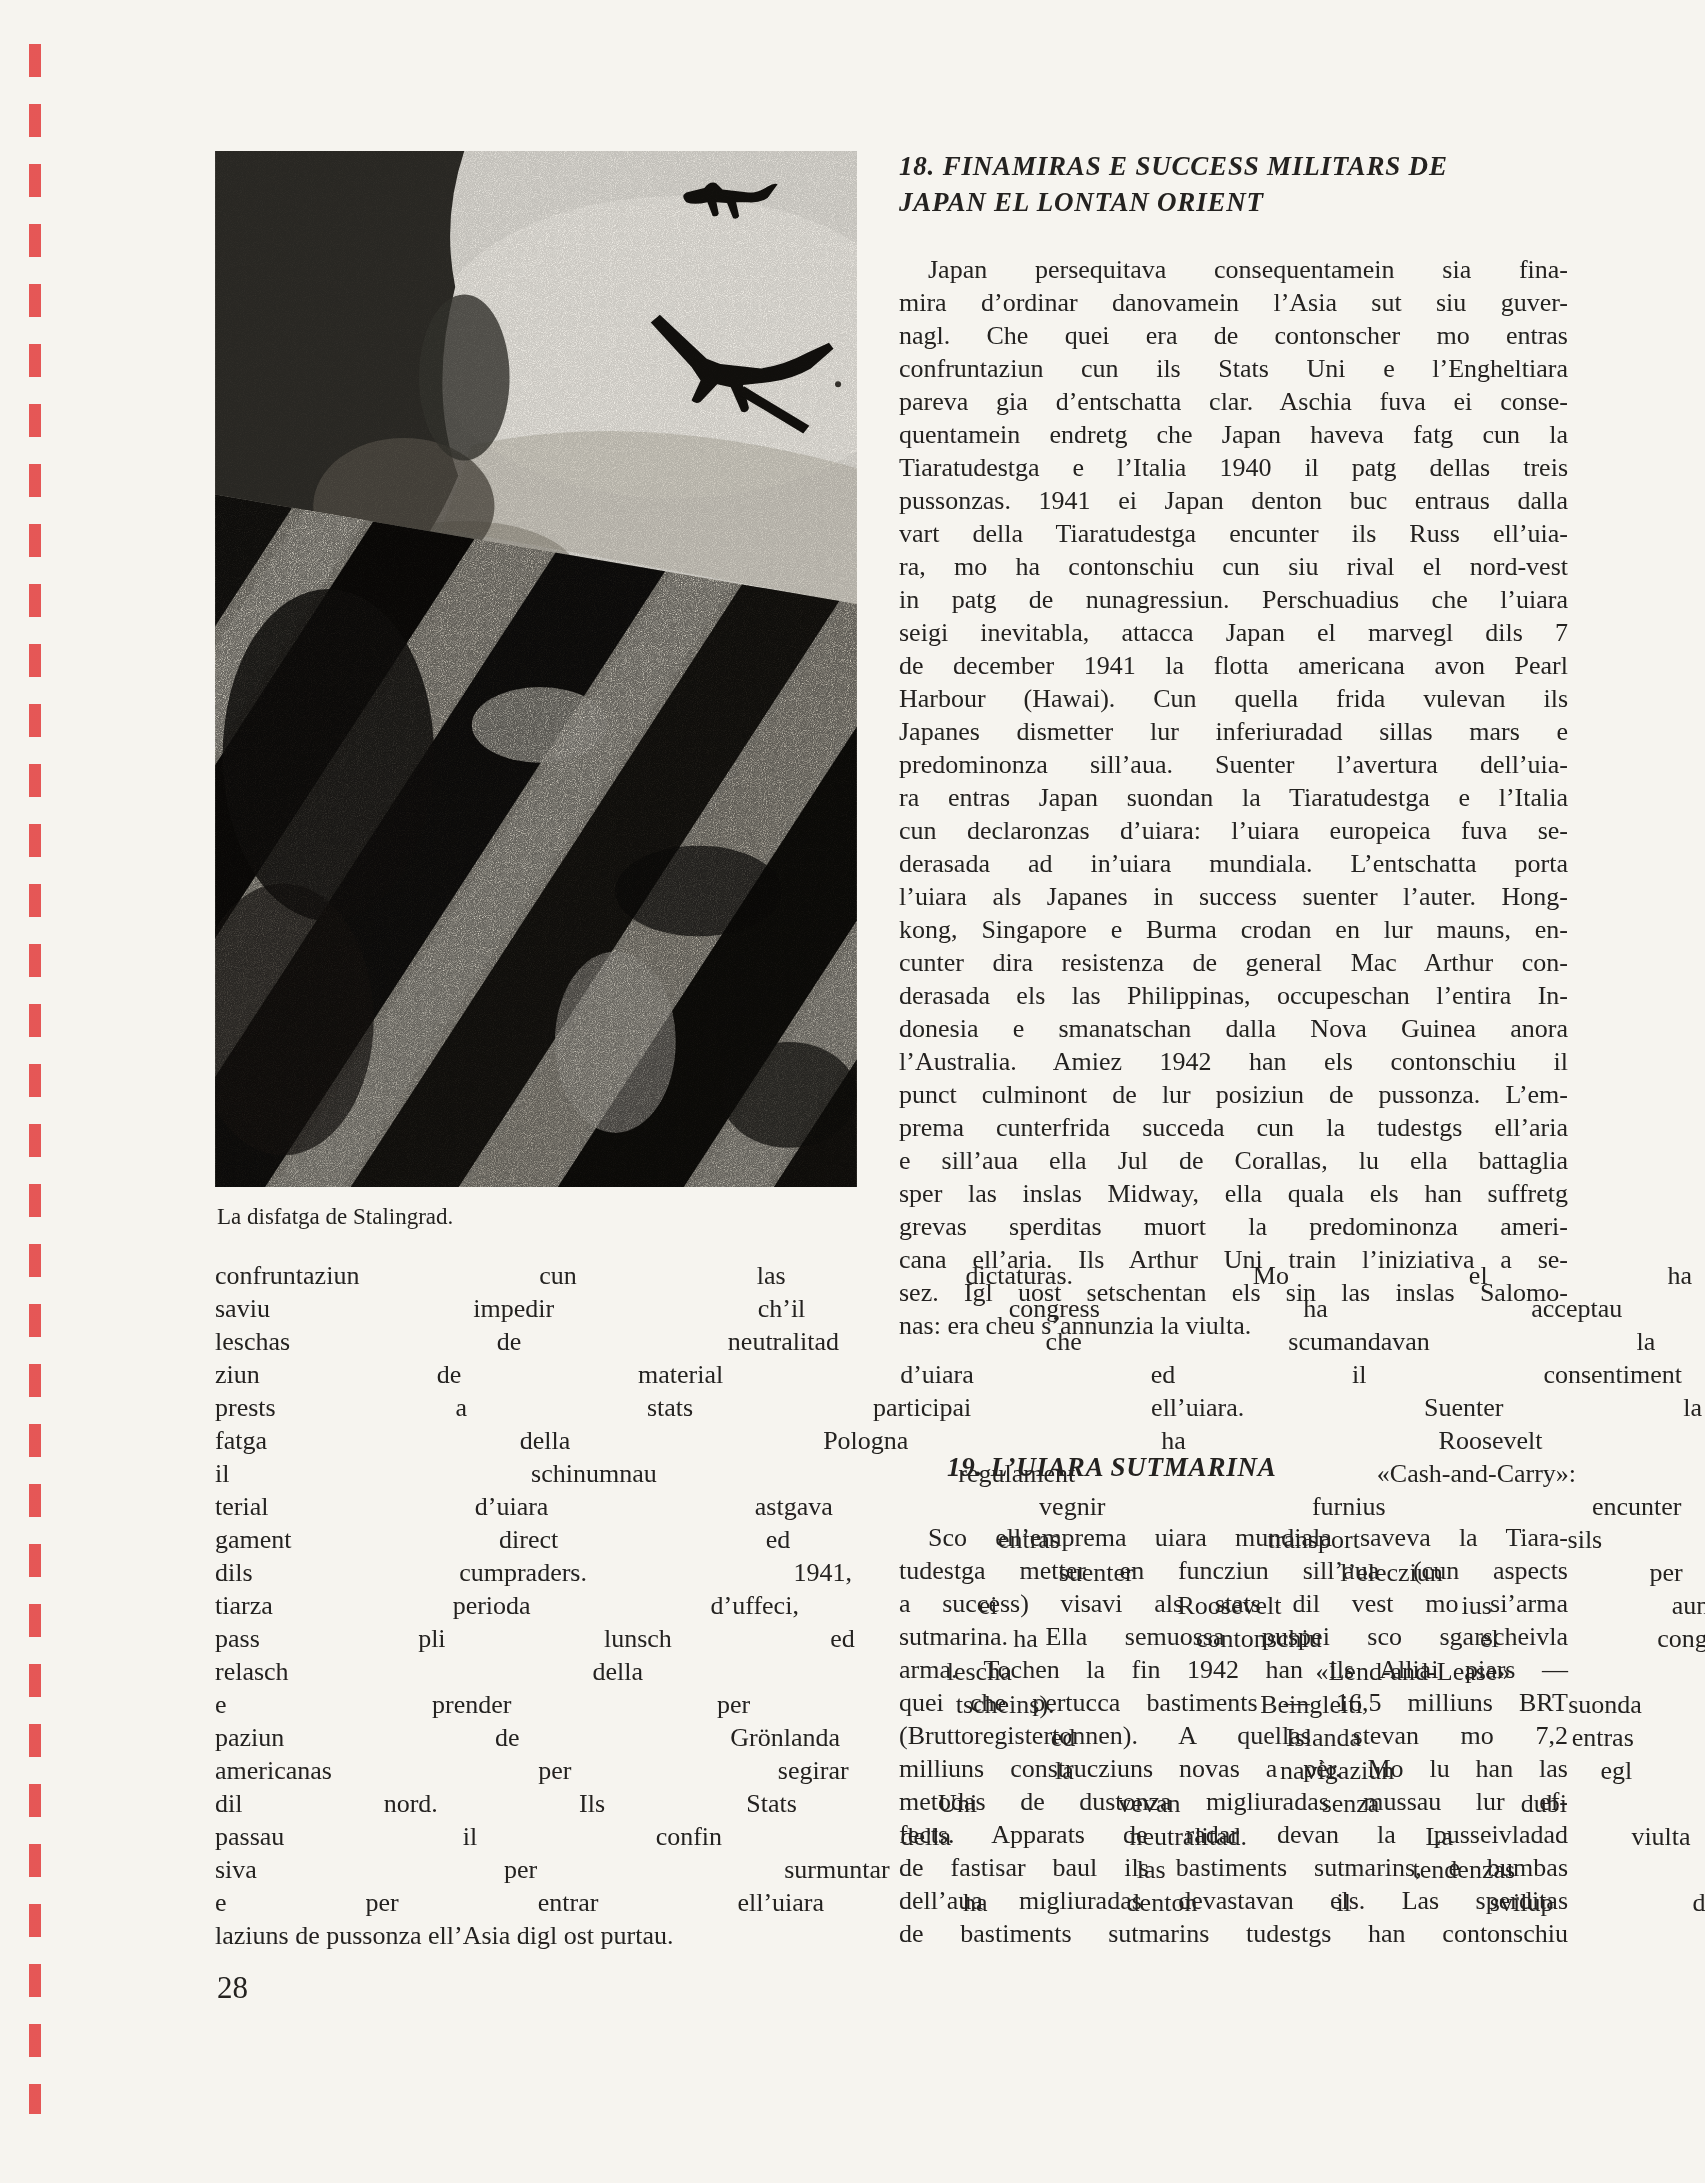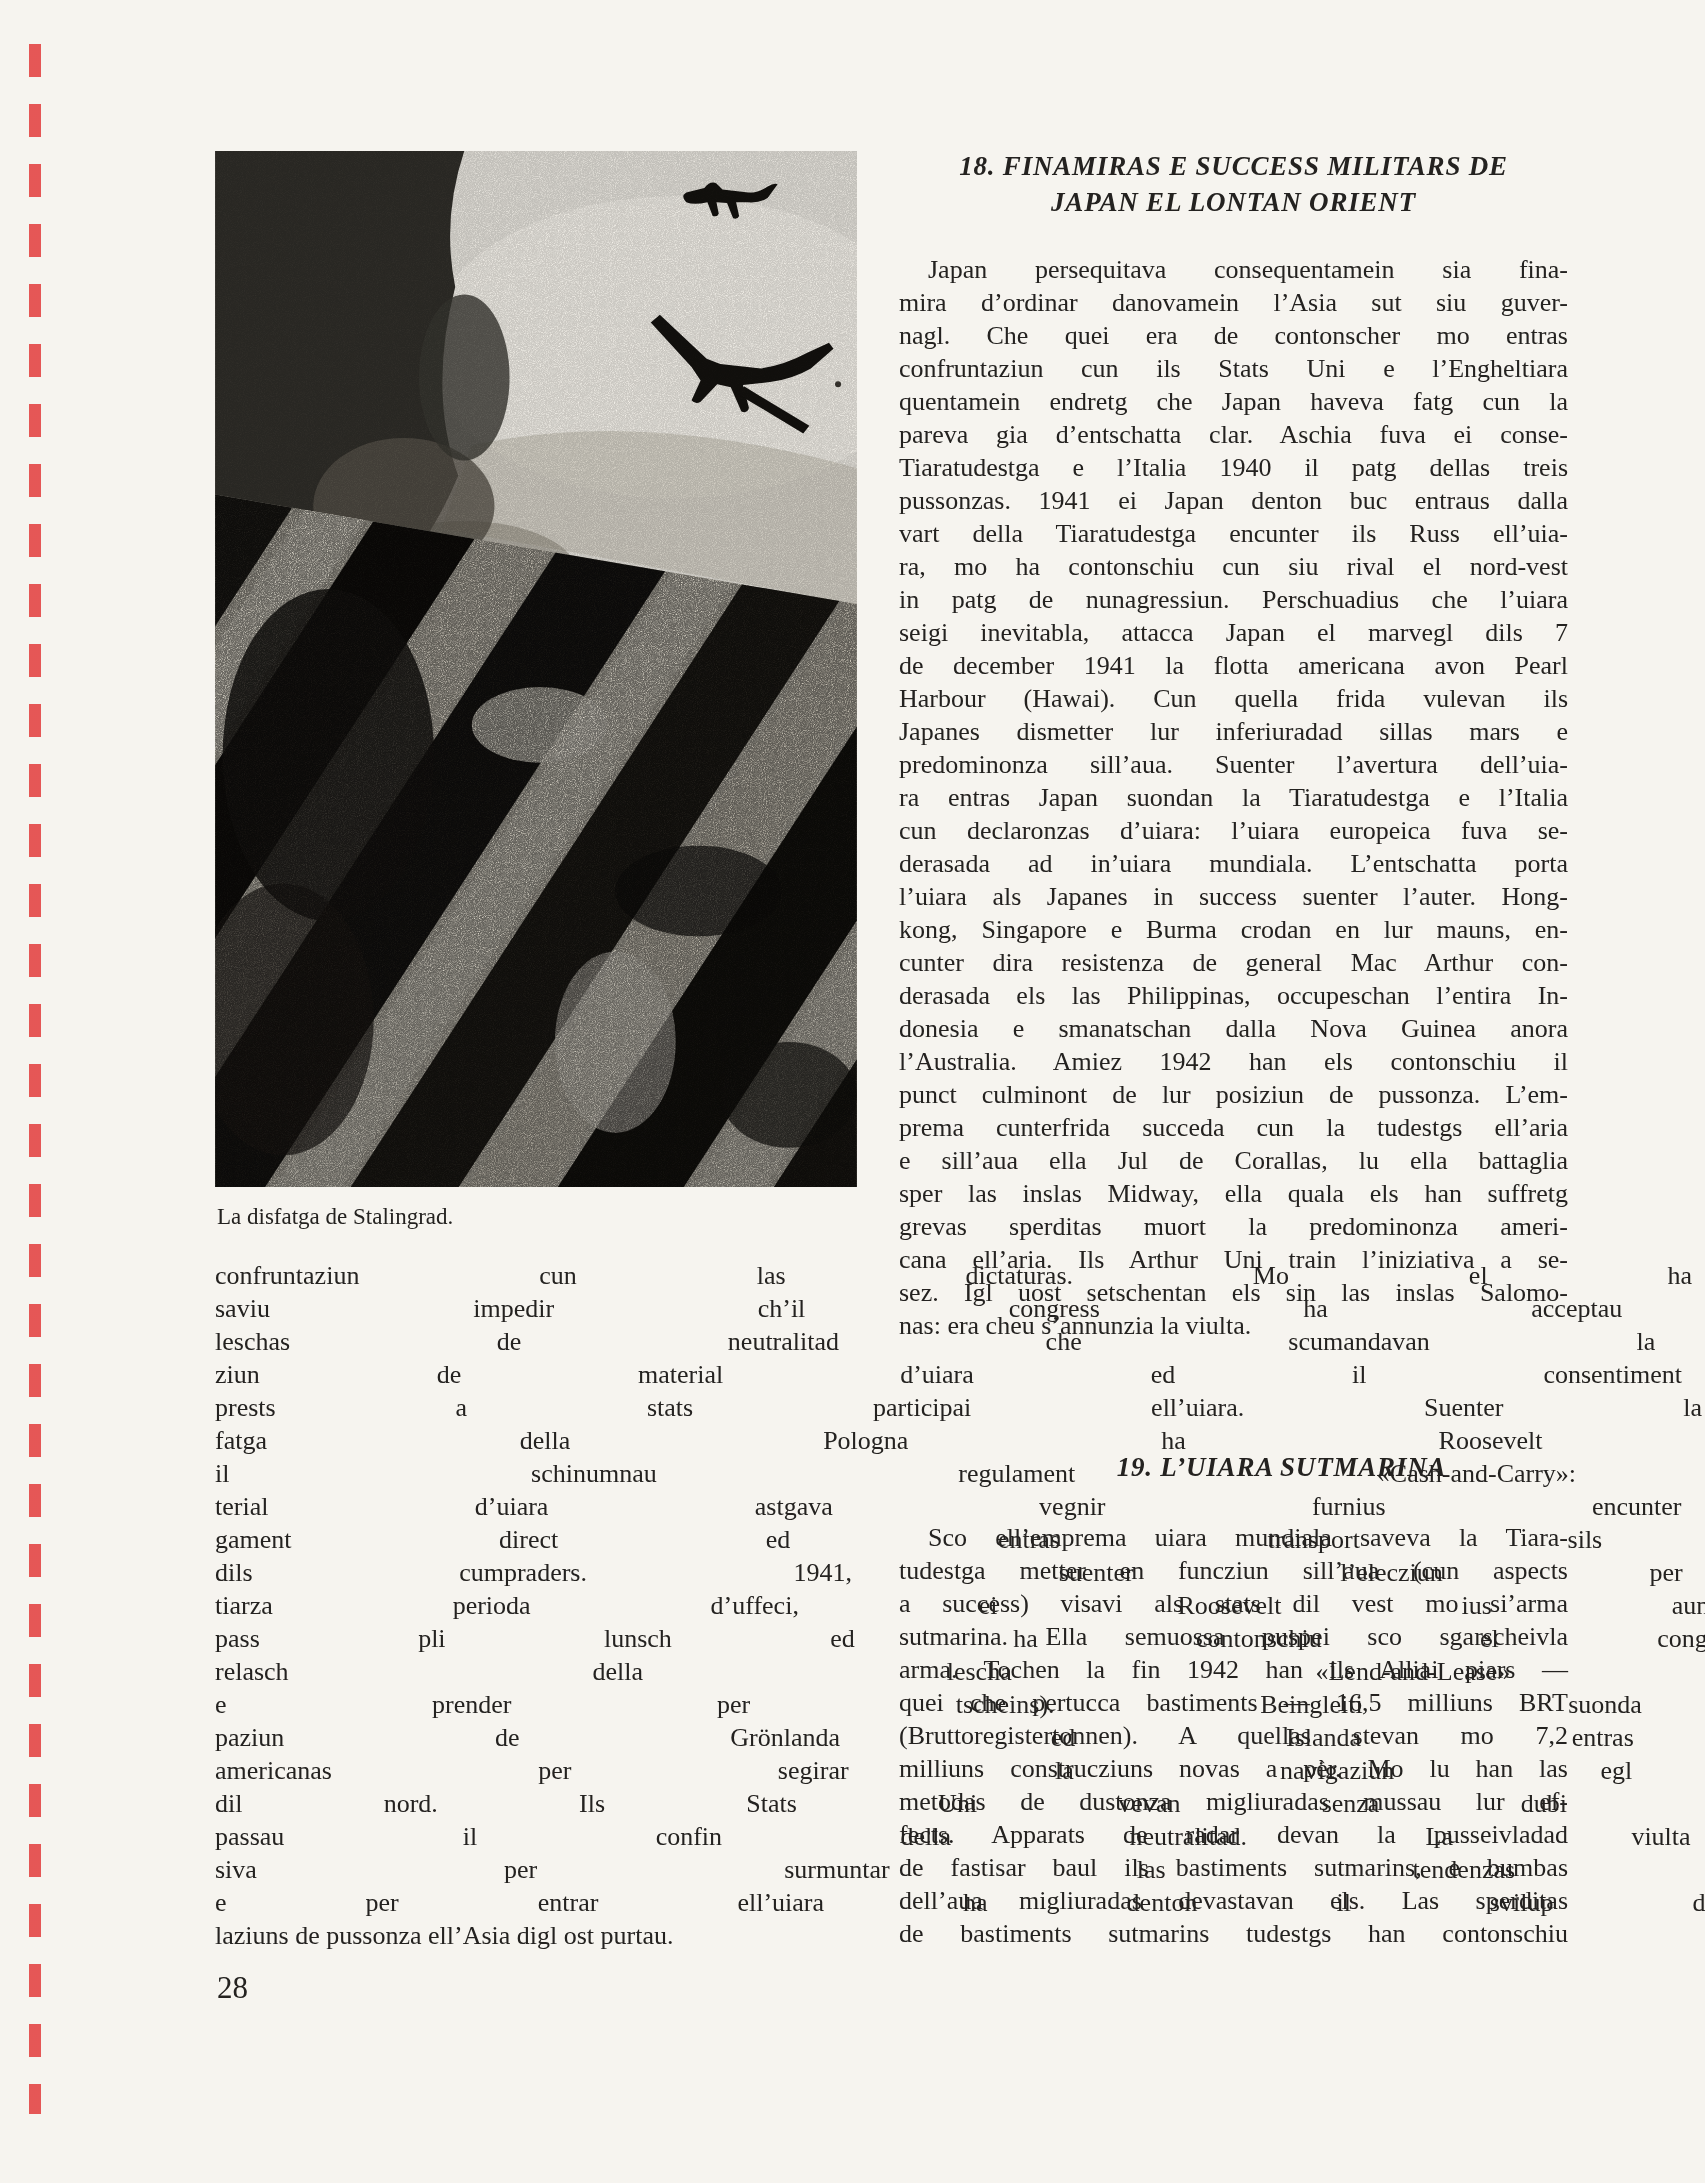--- a/index.html
+++ b/index.html
@@ -32,21 +32,21 @@
   .left-col {
     position:absolute; left:215px; top:1259px; width:647px;
     font-size:26px;
   }
   .right-col {
     position:absolute; left:899px; top:148px; width:669px;
     font-size:26px;
   }
   .sec-heading {
     font-style: italic;
-    text-align: center;
+    text-align: left;
     font-size:27px; line-height:36px;
     letter-spacing:0.8px;
     margin:0;
   }
   .heading-gap-18 { height:33px; }
   .para { width:100%; }
   .tline {
     line-height:33px;
     text-align: justify;
     text-align-last: justify;
@@ -164,22 +164,22 @@
     <h2 class="sec-heading">
       <div>18. FINAMIRAS E SUCCESS MILITARS DE</div>
       <div>JAPAN EL LONTAN ORIENT</div>
     </h2>
     <div class="heading-gap-18"></div>
     <div class="para">
         <div class="tline indent">Japan persequitava consequentamein sia fina-</div>
         <div class="tline">mira d’ordinar danovamein l’Asia sut siu guver-</div>
         <div class="tline">nagl. Che quei era de contonscher mo entras</div>
         <div class="tline">confruntaziun cun ils Stats Uni e l’Engheltiara</div>
+        <div class="tline">pareva gia d’entschatta clar. Aschia fuva ei conse-</div>
         <div class="tline">quentamein endretg che Japan haveva fatg cun la</div>
-        <div class="tline">pareva gia d’entschatta clar. Aschia fuva ei conse-</div>
         <div class="tline">Tiaratudestga e l’Italia 1940 il patg dellas treis</div>
         <div class="tline">pussonzas. 1941 ei Japan denton buc entraus dalla</div>
         <div class="tline">vart della Tiaratudestga encunter ils Russ ell’uia-</div>
         <div class="tline">ra, mo ha contonschiu cun siu rival el nord-vest</div>
         <div class="tline">in patg de nunagressiun. Perschuadius che l’uiara</div>
         <div class="tline">seigi inevitabla, attacca Japan el marvegl dils 7</div>
         <div class="tline">de december 1941 la flotta americana avon Pearl</div>
         <div class="tline">Harbour (Hawai). Cun quella frida vulevan ils</div>
         <div class="tline">Japanes dismetter lur inferiuradad sillas mars e</div>
         <div class="tline">predominonza sill’aua. Suenter l’avertura dell’uia-</div>

